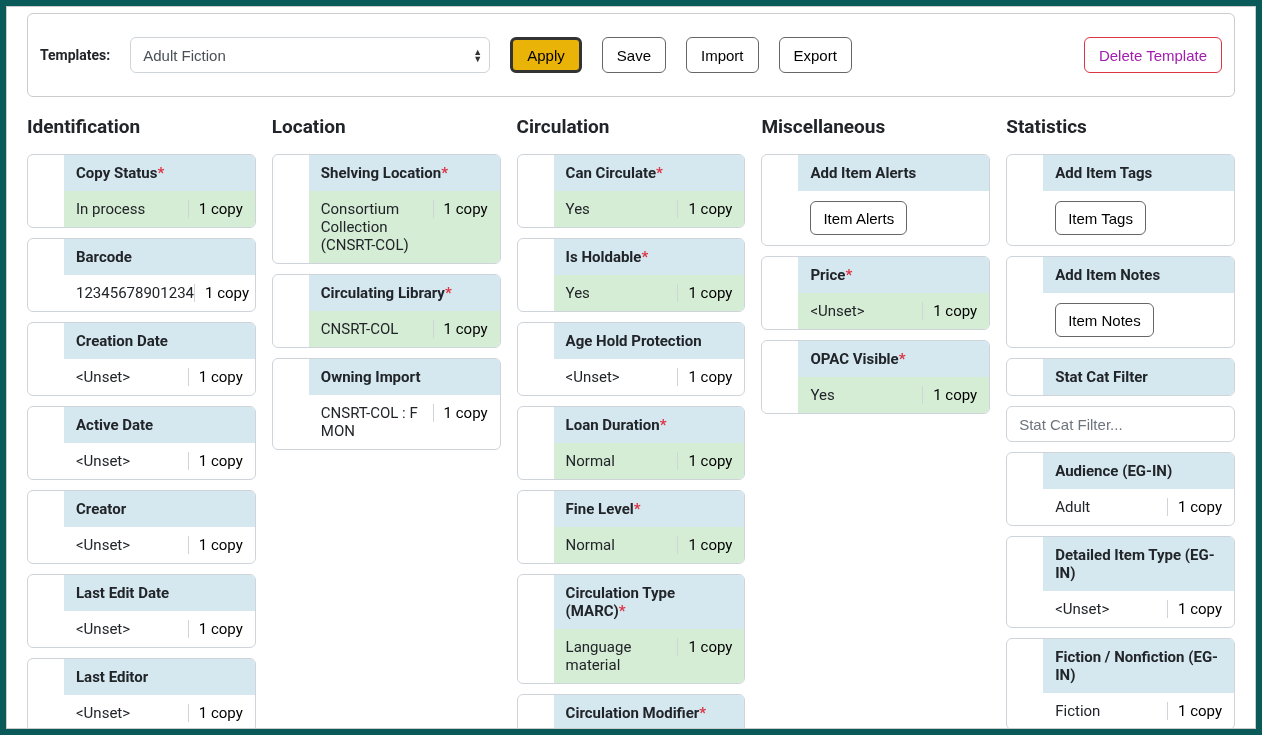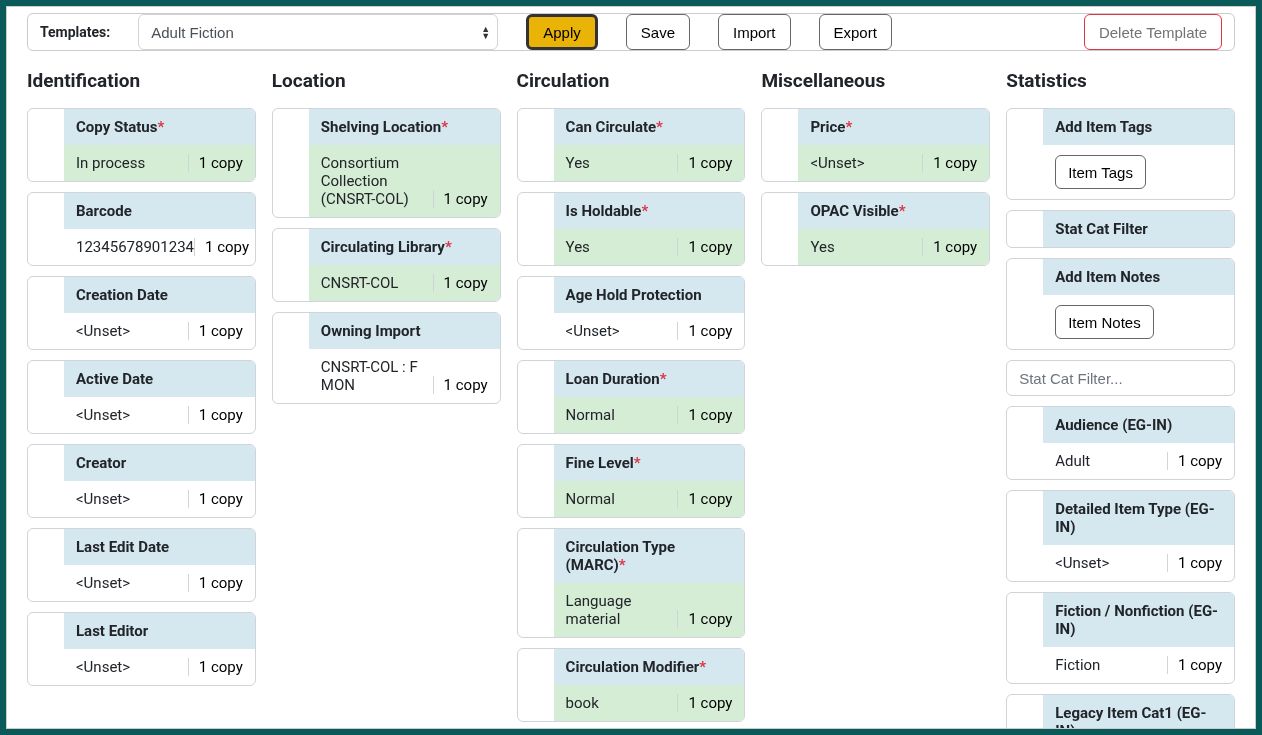--- a/index.html
+++ b/index.html
@@ -16,24 +16,24 @@
     border: 1px solid #ccc;
     width: 1250px;
     height: 723px;
     overflow: hidden;
     position: relative;
   }
   .toolbar {
     margin: 6px 20px 0 20px;
     border: 1px solid #ccc;
     border-radius: 6px;
-    padding: 0 12px;
+    padding: 23px 12px;
     display: flex;
     align-items: center;
-    gap: 28px;
+    gap: 20px;
   }
   .toolbar-label { font-weight: 700; }
   .template-select {
     position: relative;
     flex: 0 0 360px;
     border-radius: 13px;
   }
   .template-select input {
     width: 100%;
     height: 36px;
@@ -64,21 +64,21 @@
     font-size: 15px;
     cursor: pointer;
   }
   .btn.small { height: 34px; padding: 0 12px; }
   .btn-focus {
     border: 3px solid #333;
     background: #eab308;
     padding: 0 14px;
   }
   .btn-danger {
-    color: #737373;
+    color: #a21caf;
     border: 1px solid #dc3545;
   }
   .spacer { flex: 1; }
 
   .columns {
     display: flex;
     gap: 16px;
     padding: 8px 20px 0 20px;
   }
   .col { flex: 1 1 0; min-width: 0; }
@@ -96,21 +96,21 @@
     padding-left: 36px;
   }
   .card-head {
     background: #d5e7ef;
     padding: 9px 12px;
     font-weight: 700;
     font-size: 15px;
   }
   .card-body {
     display: flex;
-    align-items: flex-end;
+    align-items: flex-start;
     padding: 9px 12px;
     font-size: 15px;
   }
   .card-body.set { background: #d5ecd5; }
   .card-body .val { flex: 1; }
   .card-body .count {
     padding-left: 10px;
     border-left: 1px solid #ced4da;
     color: #000000;
     white-space: nowrap;
@@ -286,20 +286,24 @@
             <div class="card-body set">
               <span class="val">book</span>
               <span class="count">1 copy</span>
             </div>
           </div>
         </div>
     </div>
 
     <div class="col">
       <h2>Miscellaneous</h2>
+      <div class="card">
+        <div class="card-head">Add Item Alerts</div>
+        <div class="btn-row"><button class="btn small">Item Alerts</button></div>
+      </div>
       <div>
           <div class="card">
             <div class="card-head">Price<span class="req">*</span></div>
             <div class="card-body set">
               <span class="val">&lt;Unset&gt;</span>
               <span class="count">1 copy</span>
             </div>
           </div>
           <div class="card">
             <div class="card-head">OPAC Visible<span class="req">*</span></div>
@@ -311,26 +315,26 @@
         </div>
     </div>
 
     <div class="col">
       <h2>Statistics</h2>
       <div class="card">
         <div class="card-head">Add Item Tags</div>
         <div class="btn-row"><button class="btn small">Item Tags</button></div>
       </div>
       <div class="card">
-        <div class="card-head">Stat Cat Filter</div>
-      </div>
-      <div class="card">
         <div class="card-head">Add Item Notes</div>
         <div class="btn-row"><button class="btn small">Item Notes</button></div>
       </div>
+      <div class="card">
+        <div class="card-head">Stat Cat Filter</div>
+      </div>
       <div class="filter-input">
         <input type="text" placeholder="Stat Cat Filter..." style="">
       </div>
       <div>
           <div class="card">
             <div class="card-head">Audience (EG-IN)</div>
             <div class="card-body">
               <span class="val">Adult</span>
               <span class="count">1 copy</span>
             </div>

